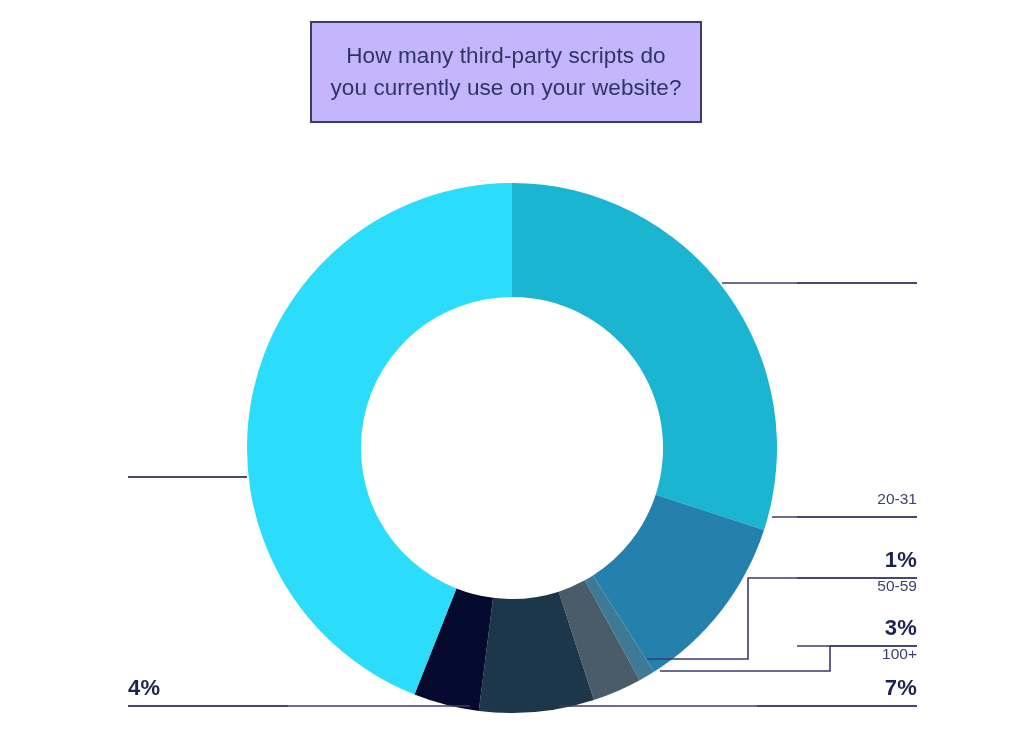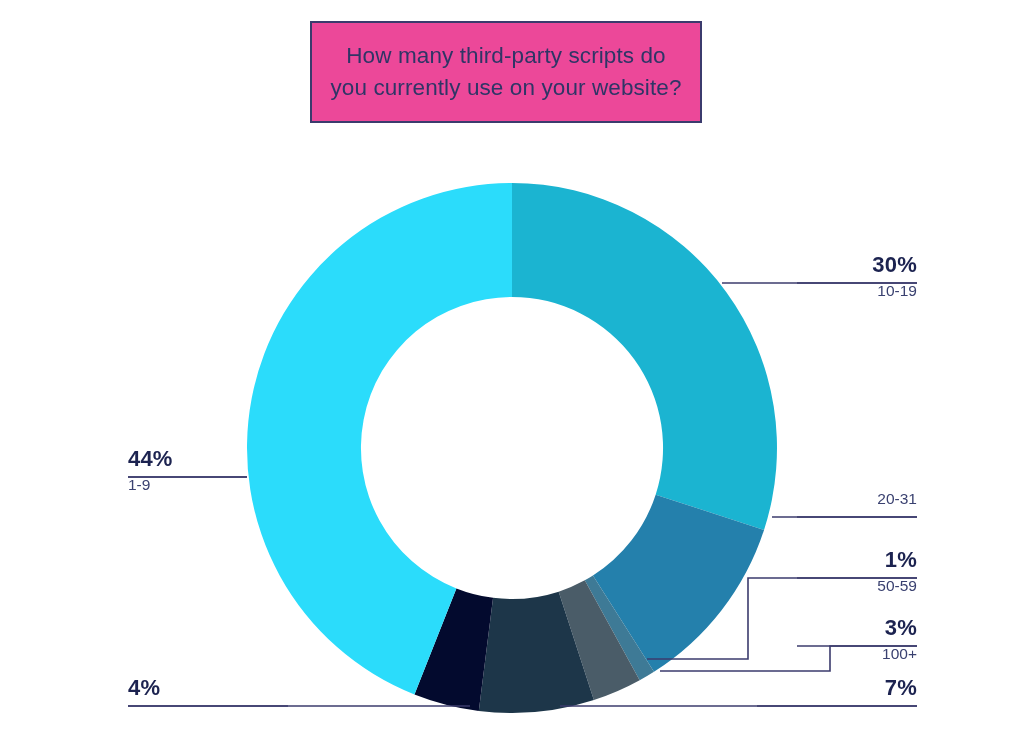--- a/index.html
+++ b/index.html
@@ -21,21 +21,21 @@
   }
 
   
   .title-box {
     position: absolute;
     left: 310px;
     top: 21px;
     width: 392px;
     height: 102px;
     border: 2px solid #3b3b6d;
-    background: #ec4899;
+    background: #c4b5fd;
     box-sizing: border-box;
     display: flex;
     align-items: center;
     justify-content: center;
   }
   .title-text {
     font-size: 22.5px;
     line-height: 32px;
     color: #2f3566;
     text-align: center;
@@ -140,24 +140,20 @@
         <line x1="797" x2="917" y1="283" y2="283"></line>
         <line x1="797" x2="917" y1="517" y2="517"></line>
         <line x1="797" x2="917" y1="578" y2="578"></line>
         <line x1="797" x2="917" y1="646" y2="646"></line>
         <line x1="757" x2="917" y1="706" y2="706"></line>
         <line x1="128" x2="247" y1="477" y2="477"></line>
         <line x1="128" x2="288" y1="706" y2="706"></line>
       </g>
     </svg>
 
-  <div class="callout right" style="left:797px; top:252px; width:120px;">
-    <div class="pct">30%</div>
-    <div class="cat">10-19</div>
-  </div>
 
   <div class="callout right" style="left:797px; top:486px; width:120px;">
     <div class="cat">20-31</div>
   </div>
 
   <div class="callout right" style="left:797px; top:547px; width:120px;">
     <div class="pct">1%</div>
     <div class="cat">50-59</div>
   </div>
 
@@ -167,18 +163,14 @@
   </div>
 
   <div class="callout right" style="left:757px; top:675px; width:160px;">
     <div class="pct">7%</div>
   </div>
 
   <div class="callout left" style="left:128px; top:675px; width:160px;">
     <div class="pct">4%</div>
   </div>
 
-  <div class="callout left" style="left:128px; top:446px; width:160px;">
-    <div class="pct">44%</div>
-    <div class="cat">1-9</div>
-  </div>
 
 </div>
 
 </body></html>

